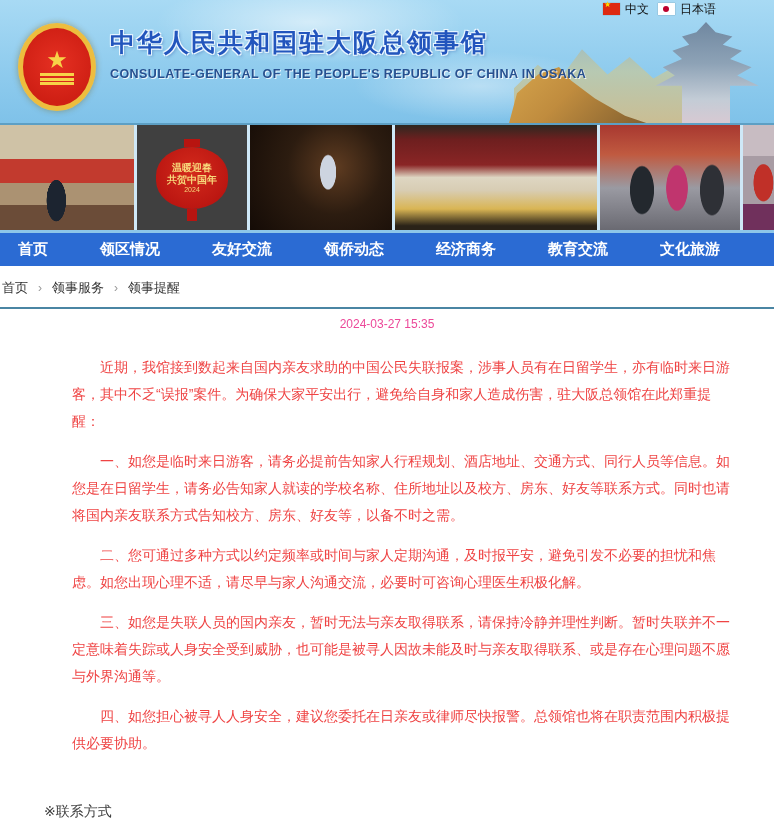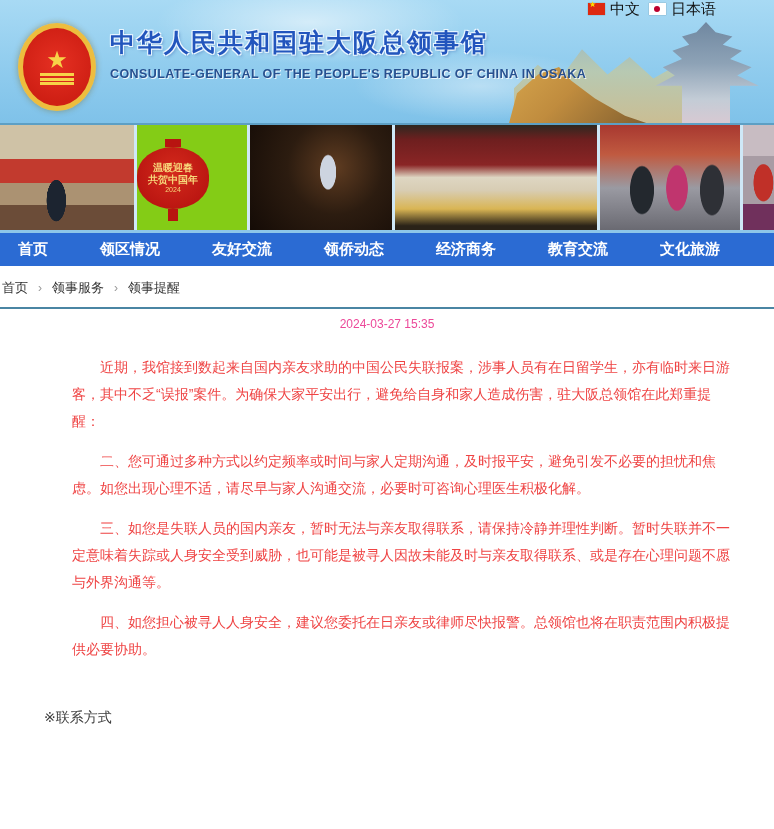--- a/index.html
+++ b/index.html
@@ -19,21 +19,21 @@
   .art-mountains { position:absolute; left:0; top:28px; width:170px; height:97px;
     background:linear-gradient(180deg, #9ab8c4 0%, #b7c9b2 45%, #cbbd92 100%);
     clip-path:polygon(0 100%, 0 62%, 14% 38%, 26% 55%, 40% 22%, 55% 48%, 68% 30%, 82% 52%, 100% 34%, 100% 100%); }
   .art-wall { position:absolute; left:-6px; top:52px; width:150px; height:75px;
     background:linear-gradient(135deg, #d9a94f 0%, #c08c3e 45%, #7a5a2e 100%);
     clip-path:polygon(0 100%, 6% 55%, 20% 30%, 34% 20%, 42% 38%, 58% 62%, 78% 85%, 100% 100%); }
   .art-castle { position:absolute; right:8px; top:22px; width:120px; height:103px;
     background:linear-gradient(180deg, #6f87a0 0%, #8da2b6 40%, #c3ccd6 75%, #d9c9d2 100%);
     clip-path:polygon(50% 0, 58% 10%, 72% 14%, 64% 22%, 80% 28%, 70% 36%, 88% 44%, 76% 52%, 94% 62%, 70% 62%, 70% 100%, 30% 100%, 30% 62%, 8% 62%, 24% 52%, 14% 44%, 30% 36%, 22% 28%, 36% 22%, 30% 14%, 42% 10%); }
 
-  .lang-bar { position:absolute; top:1px; right:58px; height:16px; display:flex; align-items:center; gap:9px; font-size:15px; color:#111; z-index:5; }
+  .lang-bar { position:absolute; top:1px; right:58px; height:16px; display:flex; align-items:center; gap:9px; font-size:12px; color:#111; z-index:5; }
   .lang-item { display:flex; align-items:center; gap:5px; cursor:pointer; text-decoration:none; color:#111; }
   .flag { width:17px; height:12px; display:inline-block; position:relative; box-shadow:0 0 1px rgba(0,0,0,.4); }
   .flag-cn { background:#de2910; }
   .flag-cn::after { content:"★"; position:absolute; left:1px; top:-3px; font-size:8px; color:#ffde00; }
   .flag-jp { background:#ffffff; }
   .flag-jp::after { content:""; position:absolute; left:5px; top:3px; width:6px; height:6px; border-radius:50%; background:#bc002d; }
 
   .emblem { position:absolute; left:18px; top:23px; width:78px; height:88px; border-radius:50%;
     background:radial-gradient(circle at 50% 45%, #e53022 0%, #cf1f14 70%);
     border:5px solid #edbd3e; box-shadow:0 0 6px rgba(120,90,10,.45); z-index:4;
@@ -48,21 +48,21 @@
   .title-en { font-size:12.5px; font-weight:bold; color:#27508f; margin-top:8px; letter-spacing:.4px; white-space:nowrap;
     text-shadow:1px 1px 0 rgba(255,255,255,.8); }
 
   
   .photo-strip { display:flex; height:108px; background:#cfe8f7; border-bottom:3px solid #8ec6e8; }
   .photo { height:100%; flex:none; position:relative; overflow:hidden; cursor:pointer; }
   .photo + .photo { margin-left:3px; }
   .p1 { width:134px; background:
       radial-gradient(ellipse 16px 34px at 42% 72%, #1c2430 60%, rgba(0,0,0,0) 62%),
       linear-gradient(180deg, #cfc2a6 0 32%, #c23a2e 32% 55%, #ab9272 55% 76%, #6b4c38 76% 100%); }
-  .p2 { width:110px; background:#84cc16; display:flex; align-items:center; justify-content:flex-start; }
+  .p2 { width:110px; background:#404040; display:flex; align-items:center; justify-content:center; }
   .lantern { width:72px; height:62px; background:radial-gradient(circle at 50% 40%, #d42a1c 0%, #b81410 80%);
     border-radius:50% / 46%; position:relative; display:flex; flex-direction:column; align-items:center; justify-content:center; }
   .lantern::before { content:""; position:absolute; top:-8px; left:28px; width:16px; height:8px; background:#b81410; }
   .lantern::after { content:""; position:absolute; bottom:-12px; left:31px; width:10px; height:12px; background:#b81410; }
   .lantern-line { font-size:10px; font-weight:bold; color:#f7d77a; line-height:12px; white-space:nowrap; }
   .lantern-year { font-size:7px; color:#f7d77a; line-height:8px; }
   .p3 { width:142px; background:
       radial-gradient(ellipse 14px 30px at 55% 45%, #cdd4e0 55%, rgba(0,0,0,0) 60%),
       radial-gradient(circle at 60% 40%, #5f3c21 0%, #2c1c10 45%, #140b06 100%); }
   .p4 { width:202px; background:
@@ -158,20 +158,21 @@
     <span class="crumb">领事服务</span>
     <span class="crumb-sep">›</span>
     <span class="crumb">领事提醒</span>
   </div>
 
   <div class="title-divider"></div>
   <div class="article-date">2024-03-27 15:35</div>
 
   <div class="article-body">
     <p>近期，我馆接到数起来自国内亲友求助的中国公民失联报案，涉事人员有在日留学生，亦有临时来日游客，其中不乏“误报”案件。为确保大家平安出行，避免给自身和家人造成伤害，驻大阪总领馆在此郑重提醒：</p>
+    <p>一、如您是临时来日游客，请务必提前告知家人行程规划、酒店地址、交通方式、同行人员等信息。如您是在日留学生，请务必告知家人就读的学校名称、住所地址以及校方、房东、好友等联系方式。同时也请将国内亲友联系方式告知校方、房东、好友等，以备不时之需。</p>
     <p>二、您可通过多种方式以约定频率或时间与家人定期沟通，及时报平安，避免引发不必要的担忧和焦虑。如您出现心理不适，请尽早与家人沟通交流，必要时可咨询心理医生积极化解。</p>
     <p>三、如您是失联人员的国内亲友，暂时无法与亲友取得联系，请保持冷静并理性判断。暂时失联并不一定意味着失踪或人身安全受到威胁，也可能是被寻人因故未能及时与亲友取得联系、或是存在心理问题不愿与外界沟通等。</p>
     <p>四、如您担心被寻人人身安全，建议您委托在日亲友或律师尽快报警。总领馆也将在职责范围内积极提供必要协助。</p>
   </div>
 
   <div class="contact">
     <p>※联系方式</p>
 
   </div>
 

